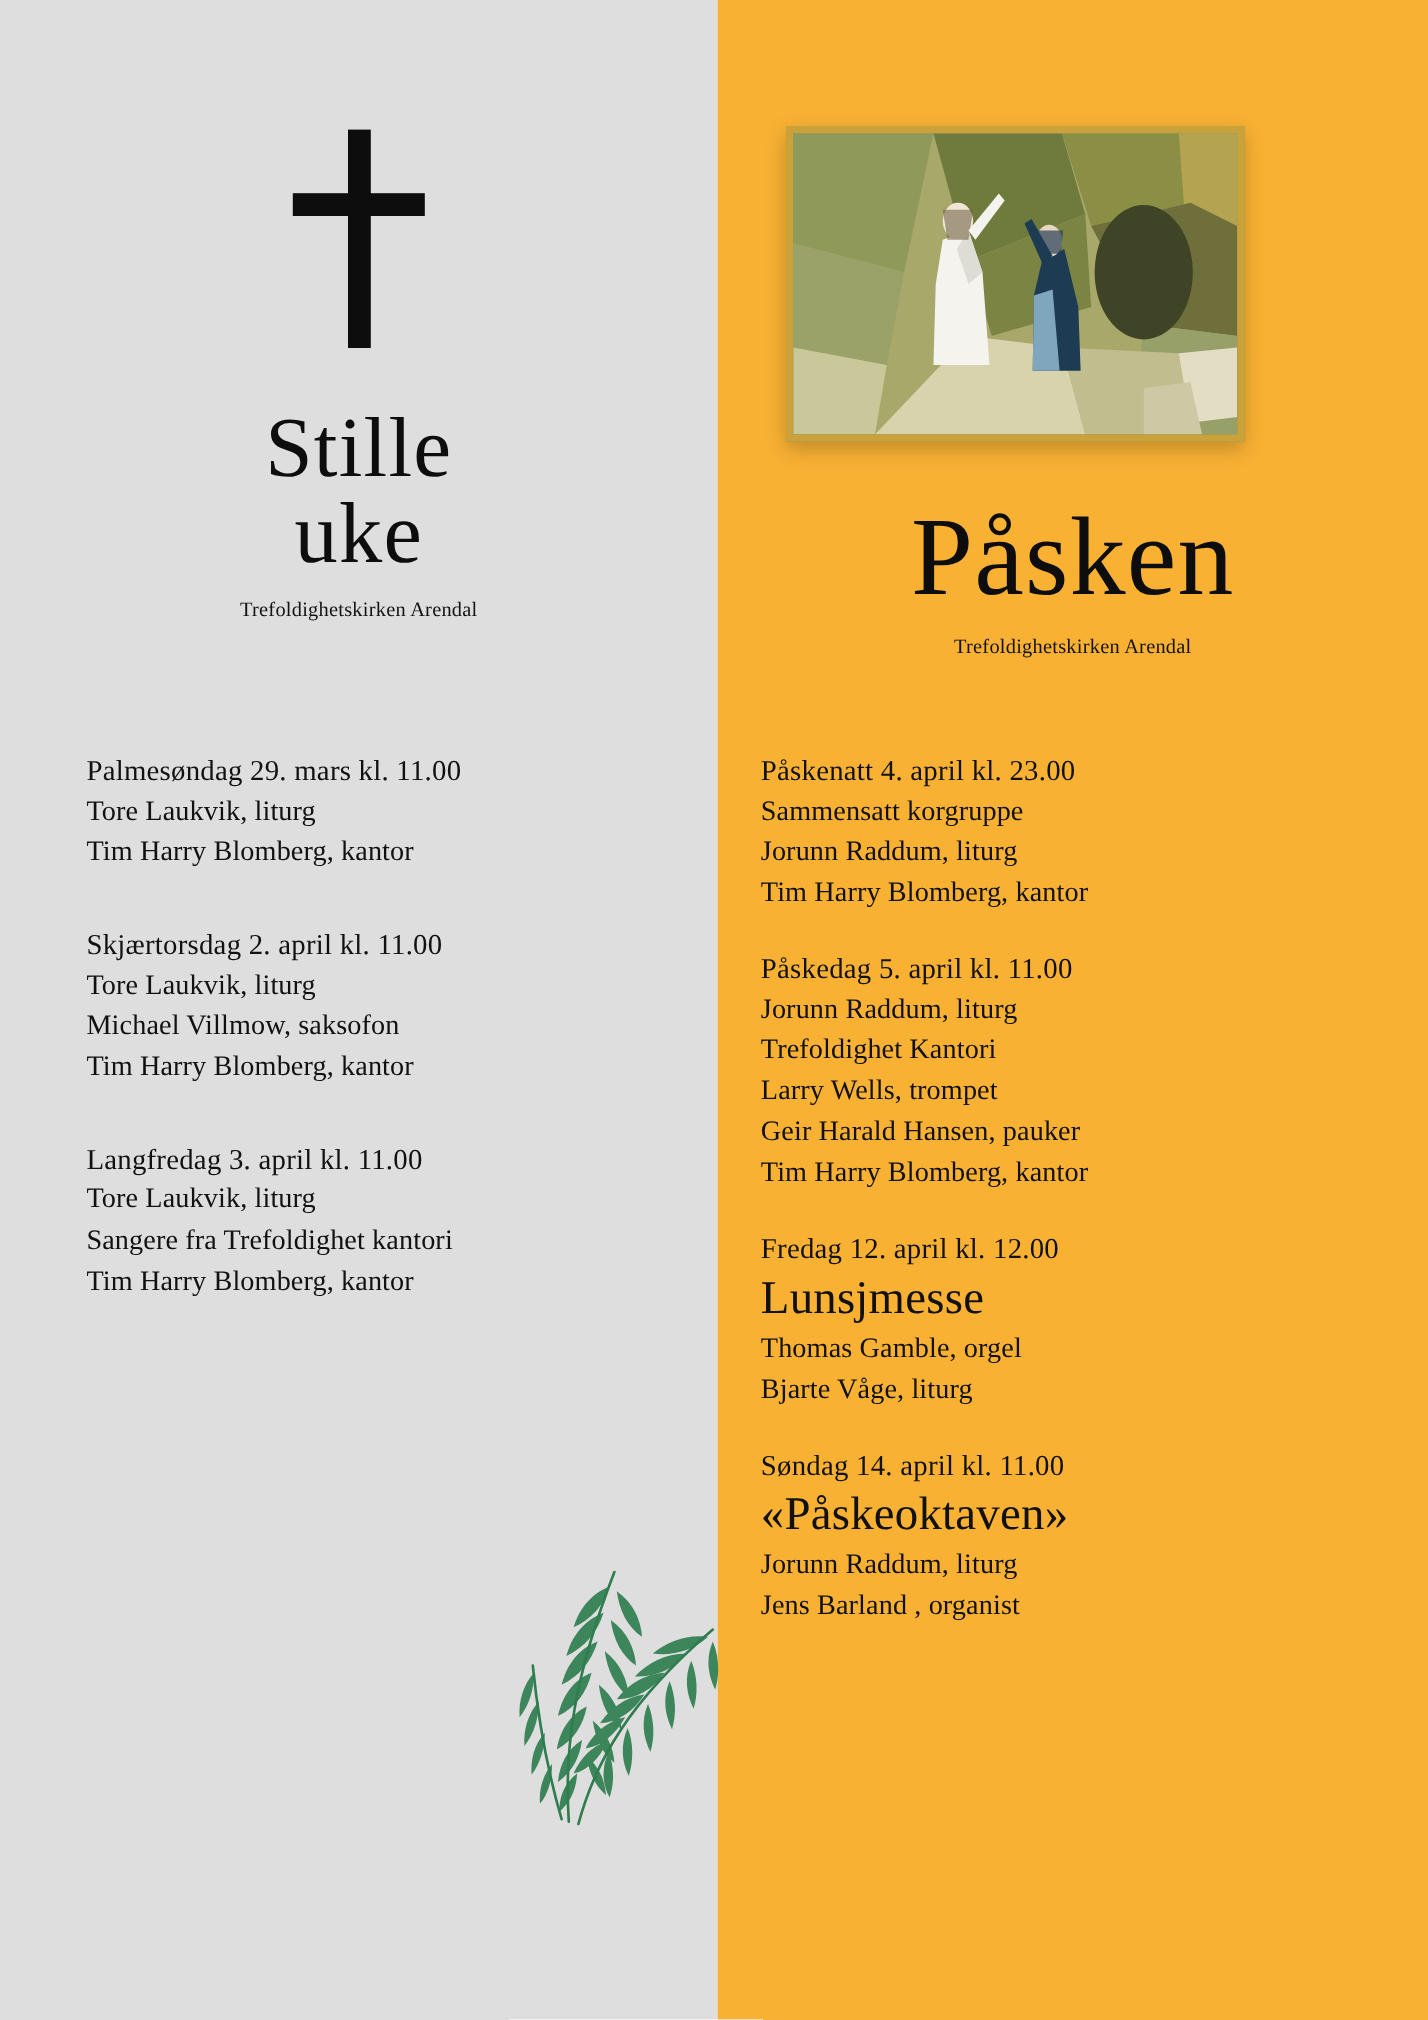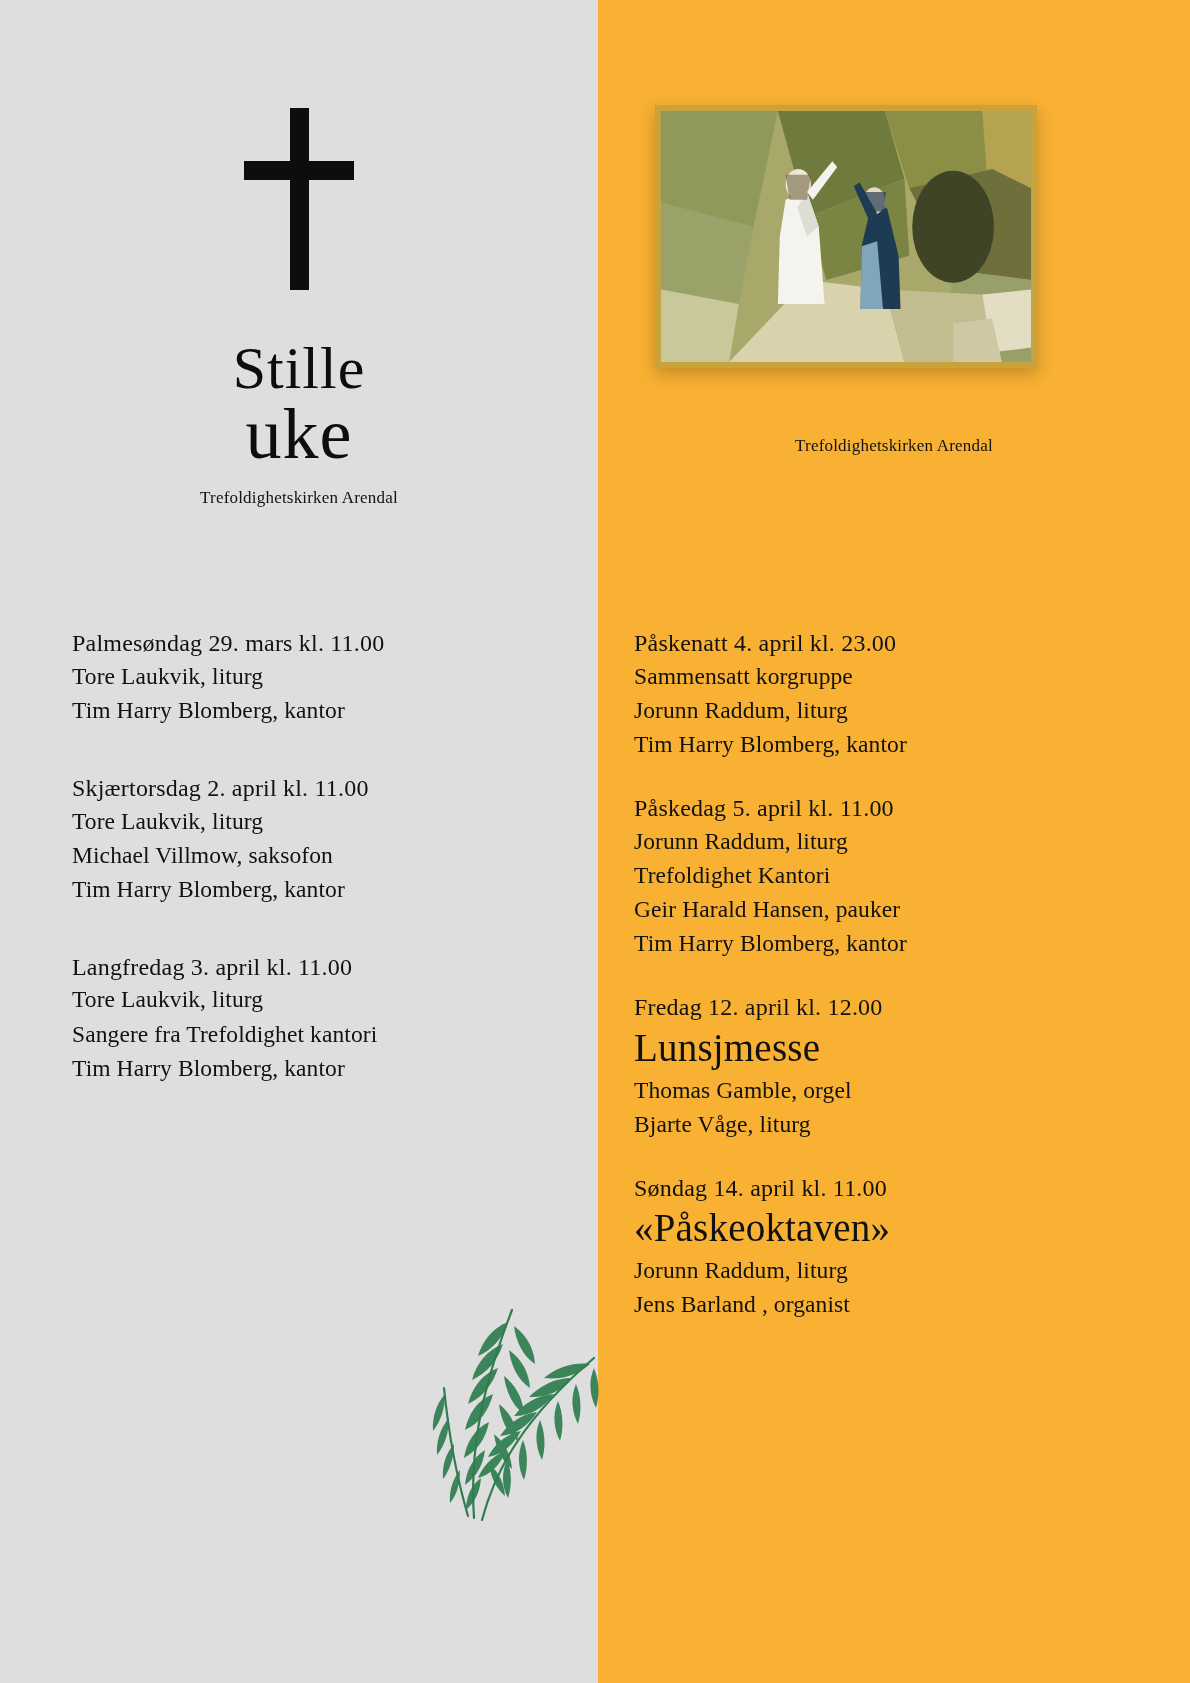--- a/index.html
+++ b/index.html
@@ -60,21 +60,21 @@
   }
   .title-left {
     position: absolute;
     top: 340px;
     left: 0;
     width: 598px;
     text-align: center;
     color: #0d0d0d;
   }
   .title-left .l1 {
-    font-size: 60px;
+    font-size: 71px;
     line-height: 0.96;
     letter-spacing: 1px;
   }
   .title-left .l2 {
     font-size: 72px;
     line-height: 1.0;
     letter-spacing: 1px;
   }
   .subtitle {
     font-size: 17px;
@@ -225,36 +225,38 @@
         <ellipse cx="219" cy="93" rx="11" ry="14" fill="#e7d8c2"></ellipse>
         <polygon points="209,84 231,84 229,104 211,104" fill="#2a3f55" opacity="0.7"></polygon>
         <path d="M213 112 L198 78 L204 74 L222 106 Z" fill="#1d3b52"></path>
 
         <polygon points="330,190 380,185 380,245 340,250" fill="#e3ddc4"></polygon>
         <polygon points="300,220 340,215 350,260 300,260" fill="#cfc8a4"></polygon>
       </svg>
     </div>
 
     <div class="title-right">
+      <div class="l1">Påsken</div>
       <div class="subtitle">Trefoldighetskirken Arendal</div>
     </div>
 
     <div class="events-right">
 
       <div class="event">
         <div class="head">Påskenatt 4. april kl. 23.00</div>
         <div class="line">Sammensatt korgruppe</div>
         <div class="line">Jorunn Raddum, liturg</div>
         <div class="line">Tim Harry Blomberg, kantor</div>
       </div>
 
       <div class="event">
         <div class="head">Påskedag 5. april kl. 11.00</div>
         <div class="line">Jorunn Raddum, liturg</div>
         <div class="line">Trefoldighet Kantori</div>
+        <div class="line">Larry Wells, trompet</div>
         <div class="line">Geir Harald Hansen, pauker</div>
         <div class="line">Tim Harry Blomberg, kantor</div>
       </div>
 
       <div class="event">
         <div class="head">Fredag 12. april kl. 12.00</div>
         <div class="sub-head">Lunsjmesse</div>
         <div class="line">Thomas Gamble, orgel</div>
         <div class="line">Bjarte Våge, liturg</div>
       </div>

